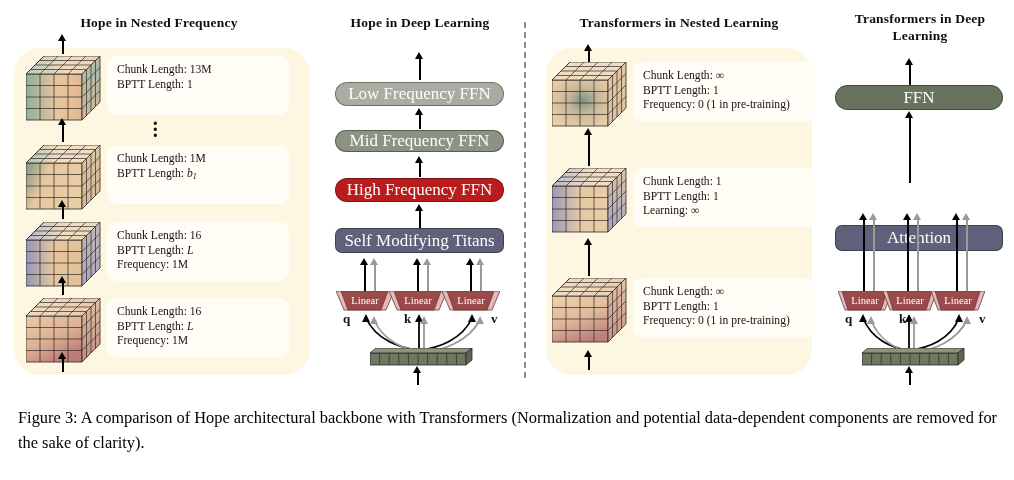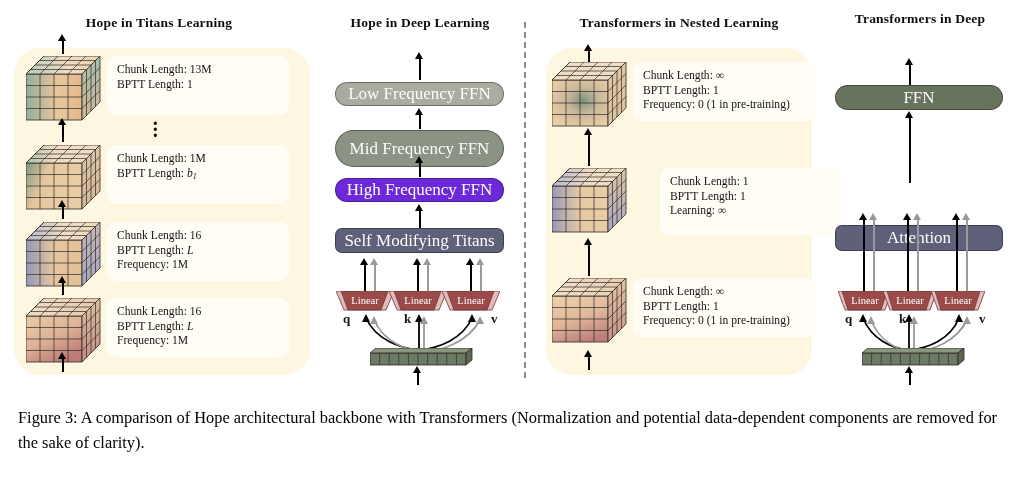--- a/index.html
+++ b/index.html
@@ -47,21 +47,21 @@
   .qkv{position:absolute;font-weight:bold;font-size:13px;font-family:"Liberation Serif",serif;}
 
   .tokenbar{position:absolute;}
 
   .caption{position:absolute;left:18px;top:405px;width:980px;
            font-size:16.4px;line-height:25px;color:#000;text-align:left;}
 </style>
 </head>
 <body>
 
-<div class="panel-title" style="left:14px;top:14px;width:290px;">Hope in Titans Learning</div>
+<div class="panel-title" style="left:14px;top:14px;width:290px;">Hope in Nested Frequency</div>
 
 <div class="beige" style="left:14px;top:48px;width:296px;height:327px;"></div>
 
 <div class="cube" style="left:26px;top:56px;">
   <svg width="76" height="66" viewBox="0 0 76 66">
     <defs>
       <linearGradient id="g1" x1="0" y1="0" x2="1" y2="0">
         <stop offset="0" stop-color="#93ae9c"></stop>
           <stop offset="0.55" stop-color="#e8c69d"></stop>
           <stop offset="1" stop-color="#e2b98f"></stop>
@@ -295,30 +295,30 @@
 
 <div class="stage" style="left:335px;top:82px;width:169px;height:24px;background:#a8aca1;">
   <span>Low Frequency FFN</span>
 </div>
 
 <div class="arrow">
   <div class="vline" style="left:419px;top:114px;height:15px;"></div>
   <div class="head" style="left:415px;top:108px;"></div>
 </div>
 
-<div class="stage" style="left:335px;top:130px;width:169px;height:37px;background:#8b9384;">
+<div class="stage" style="left:335px;top:130px;width:169px;height:22px;background:#8b9384;">
   <span>Mid Frequency FFN</span>
 </div>
 
 <div class="arrow">
   <div class="vline" style="left:419px;top:162px;height:15px;"></div>
   <div class="head" style="left:415px;top:156px;"></div>
 </div>
 
-<div class="stage" style="left:335px;top:178px;width:169px;height:24px;background:#6d28d9;">
+<div class="stage" style="left:335px;top:178px;width:169px;height:24px;background:#b91c1c;">
   <span>High Frequency FFN</span>
 </div>
 
 <div class="arrow">
   <div class="vline" style="left:419px;top:210px;height:18px;"></div>
   <div class="head" style="left:415px;top:204px;"></div>
 </div>
 
 <div class="stage rect" style="left:335px;top:228px;width:169px;height:25px;background:#5f6079;">
   <span>Self Modifying Titans</span>
@@ -550,21 +550,21 @@
     </g>
   </svg>
 </div>
 
 <div class="infobox" style="left:633px;top:62px;width:172px;height:52px;padding:7px 0 0 10px;">
   <div>Chunk Length: ∞</div>
   <div>BPTT Length: 1</div>
   <div>Frequency: 0 (1 in pre-training)</div>
 </div>
 
-<div class="infobox" style="left:660px;top:168px;width:172px;height:52px;padding:7px 0 8px 10px;">
+<div class="infobox" style="left:633px;top:168px;width:172px;height:52px;padding:7px 0 0 10px;">
   <div>Chunk Length: 1</div>
   <div>BPTT Length: 1</div>
   <div>Learning: ∞</div>
 </div>
 
 <div class="infobox" style="left:633px;top:278px;width:172px;height:52px;padding:7px 0 0 10px;">
   <div>Chunk Length: ∞</div>
   <div>BPTT Length: 1</div>
   <div>Frequency: 0 (1 in pre-training)</div>
 </div>
@@ -581,20 +581,21 @@
   <div class="vline" style="left:588px;top:244px;height:32px;"></div>
   <div class="head" style="left:584px;top:238px;"></div>
 </div>
 <div class="arrow">
   <div class="vline" style="left:588px;top:356px;height:14px;"></div>
   <div class="head" style="left:584px;top:350px;"></div>
 </div>
 
 <div class="panel-title" style="left:840px;top:10px;width:160px;">
   <div>Transformers in Deep</div>
+  <div>Learning</div>
 </div>
 
 <div class="arrow">
   <div class="vline" style="left:909px;top:64px;height:22px;"></div>
   <div class="head" style="left:905px;top:58px;"></div>
 </div>
 
 <div class="stage" style="left:835px;top:85px;width:168px;height:25px;background:#68735e;">
   <span>FFN</span>
 </div>

